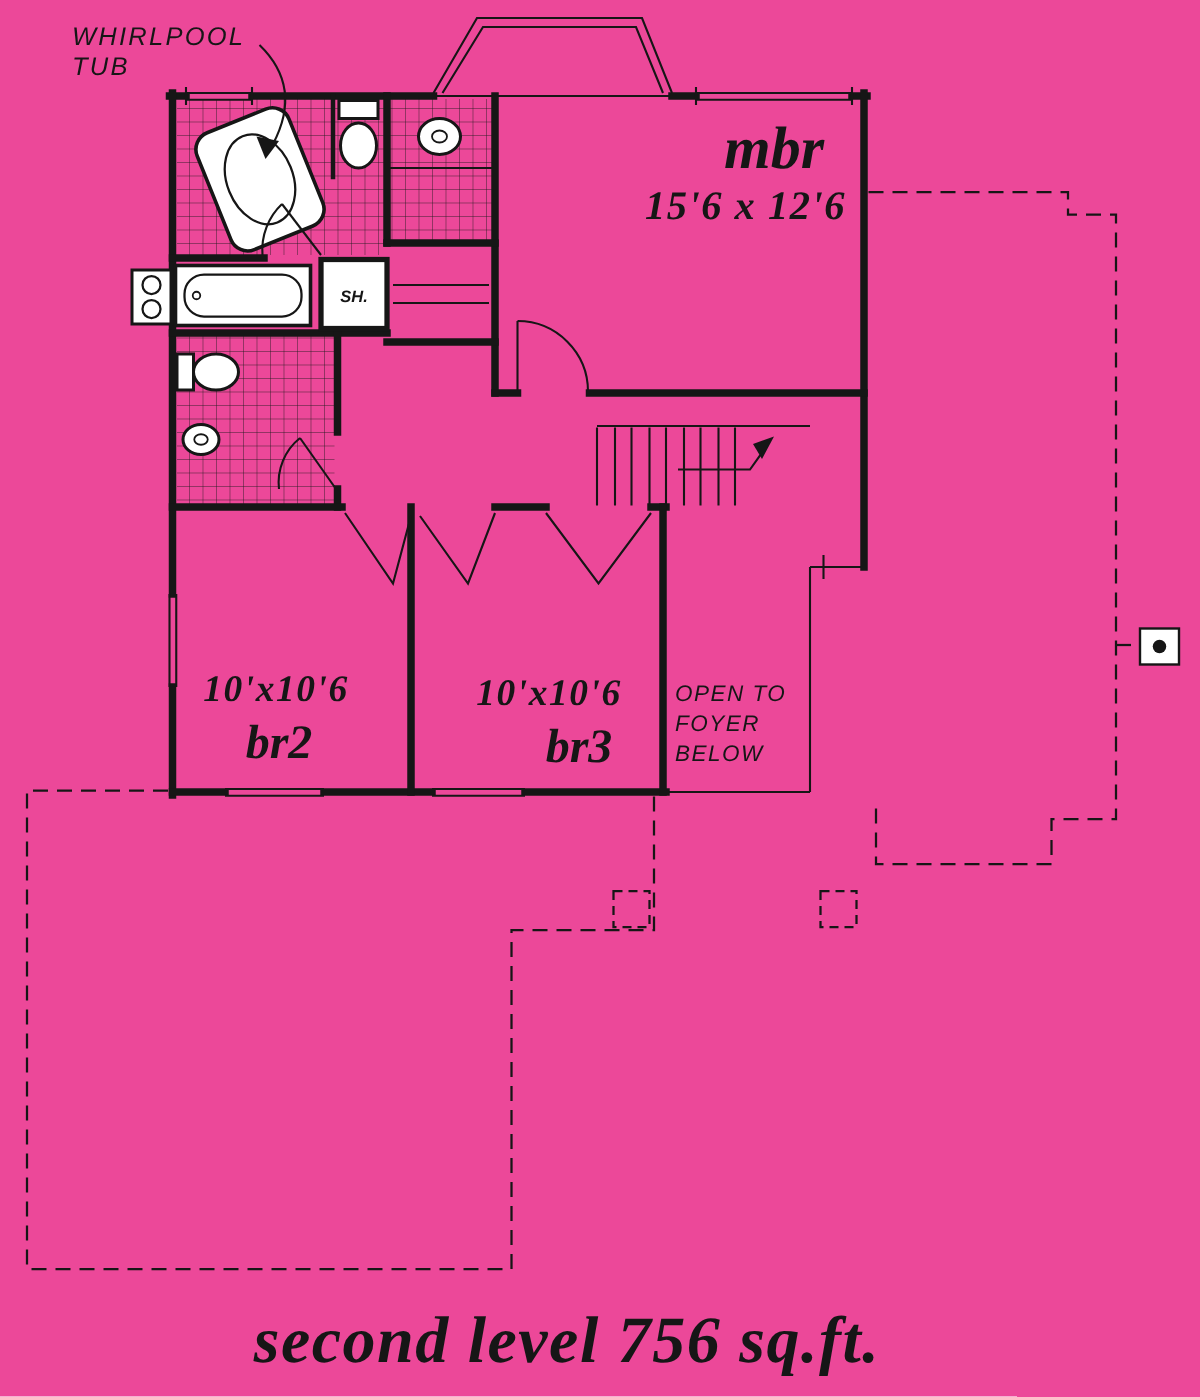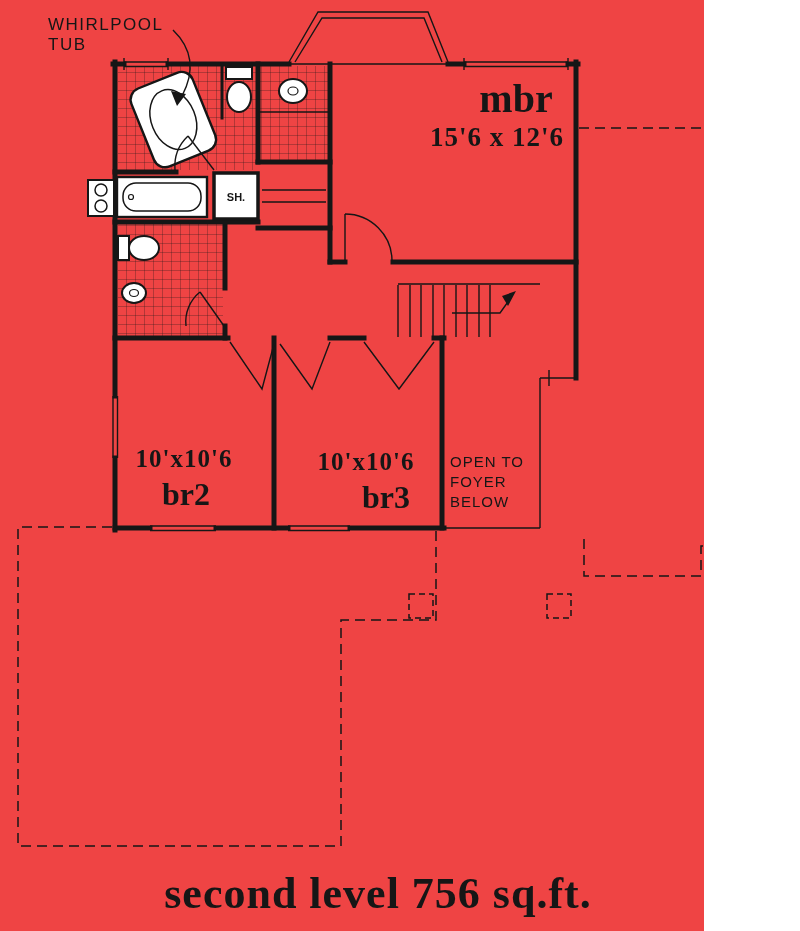--- a/index.html
+++ b/index.html
@@ -1,16 +1,16 @@
 <!DOCTYPE html>
 <html><head>
 <meta charset="utf-8">
 <style>
   html,body{margin:0;padding:0;background:#ffffff;}
-  .canvas{position:relative;width:704px;height:931px;background:#ef4444;overflow:hidden;}
+  .canvas{position:relative;width:800px;height:931px;background:#ec4899;overflow:hidden;font-style:italic;}
   svg{display:block;}
   .ink{stroke:#161616;fill:none;}
   .thick{stroke-width:5;stroke-linecap:square;}
   .mid{stroke-width:3;stroke-linecap:square;}
   .thin{stroke-width:1.4;stroke-linecap:butt;}
   .dash{stroke-width:1.5;stroke-dasharray:10 6;}
   .dash2{stroke-width:1.5;stroke-dasharray:6 4;}
   .t-sans{font-family:"Liberation Sans",sans-serif;fill:#161616;stroke:none;}
   .t-serif{font-family:"Liberation Serif",serif;font-weight:bold;fill:#161616;stroke:none;}
 </style>

